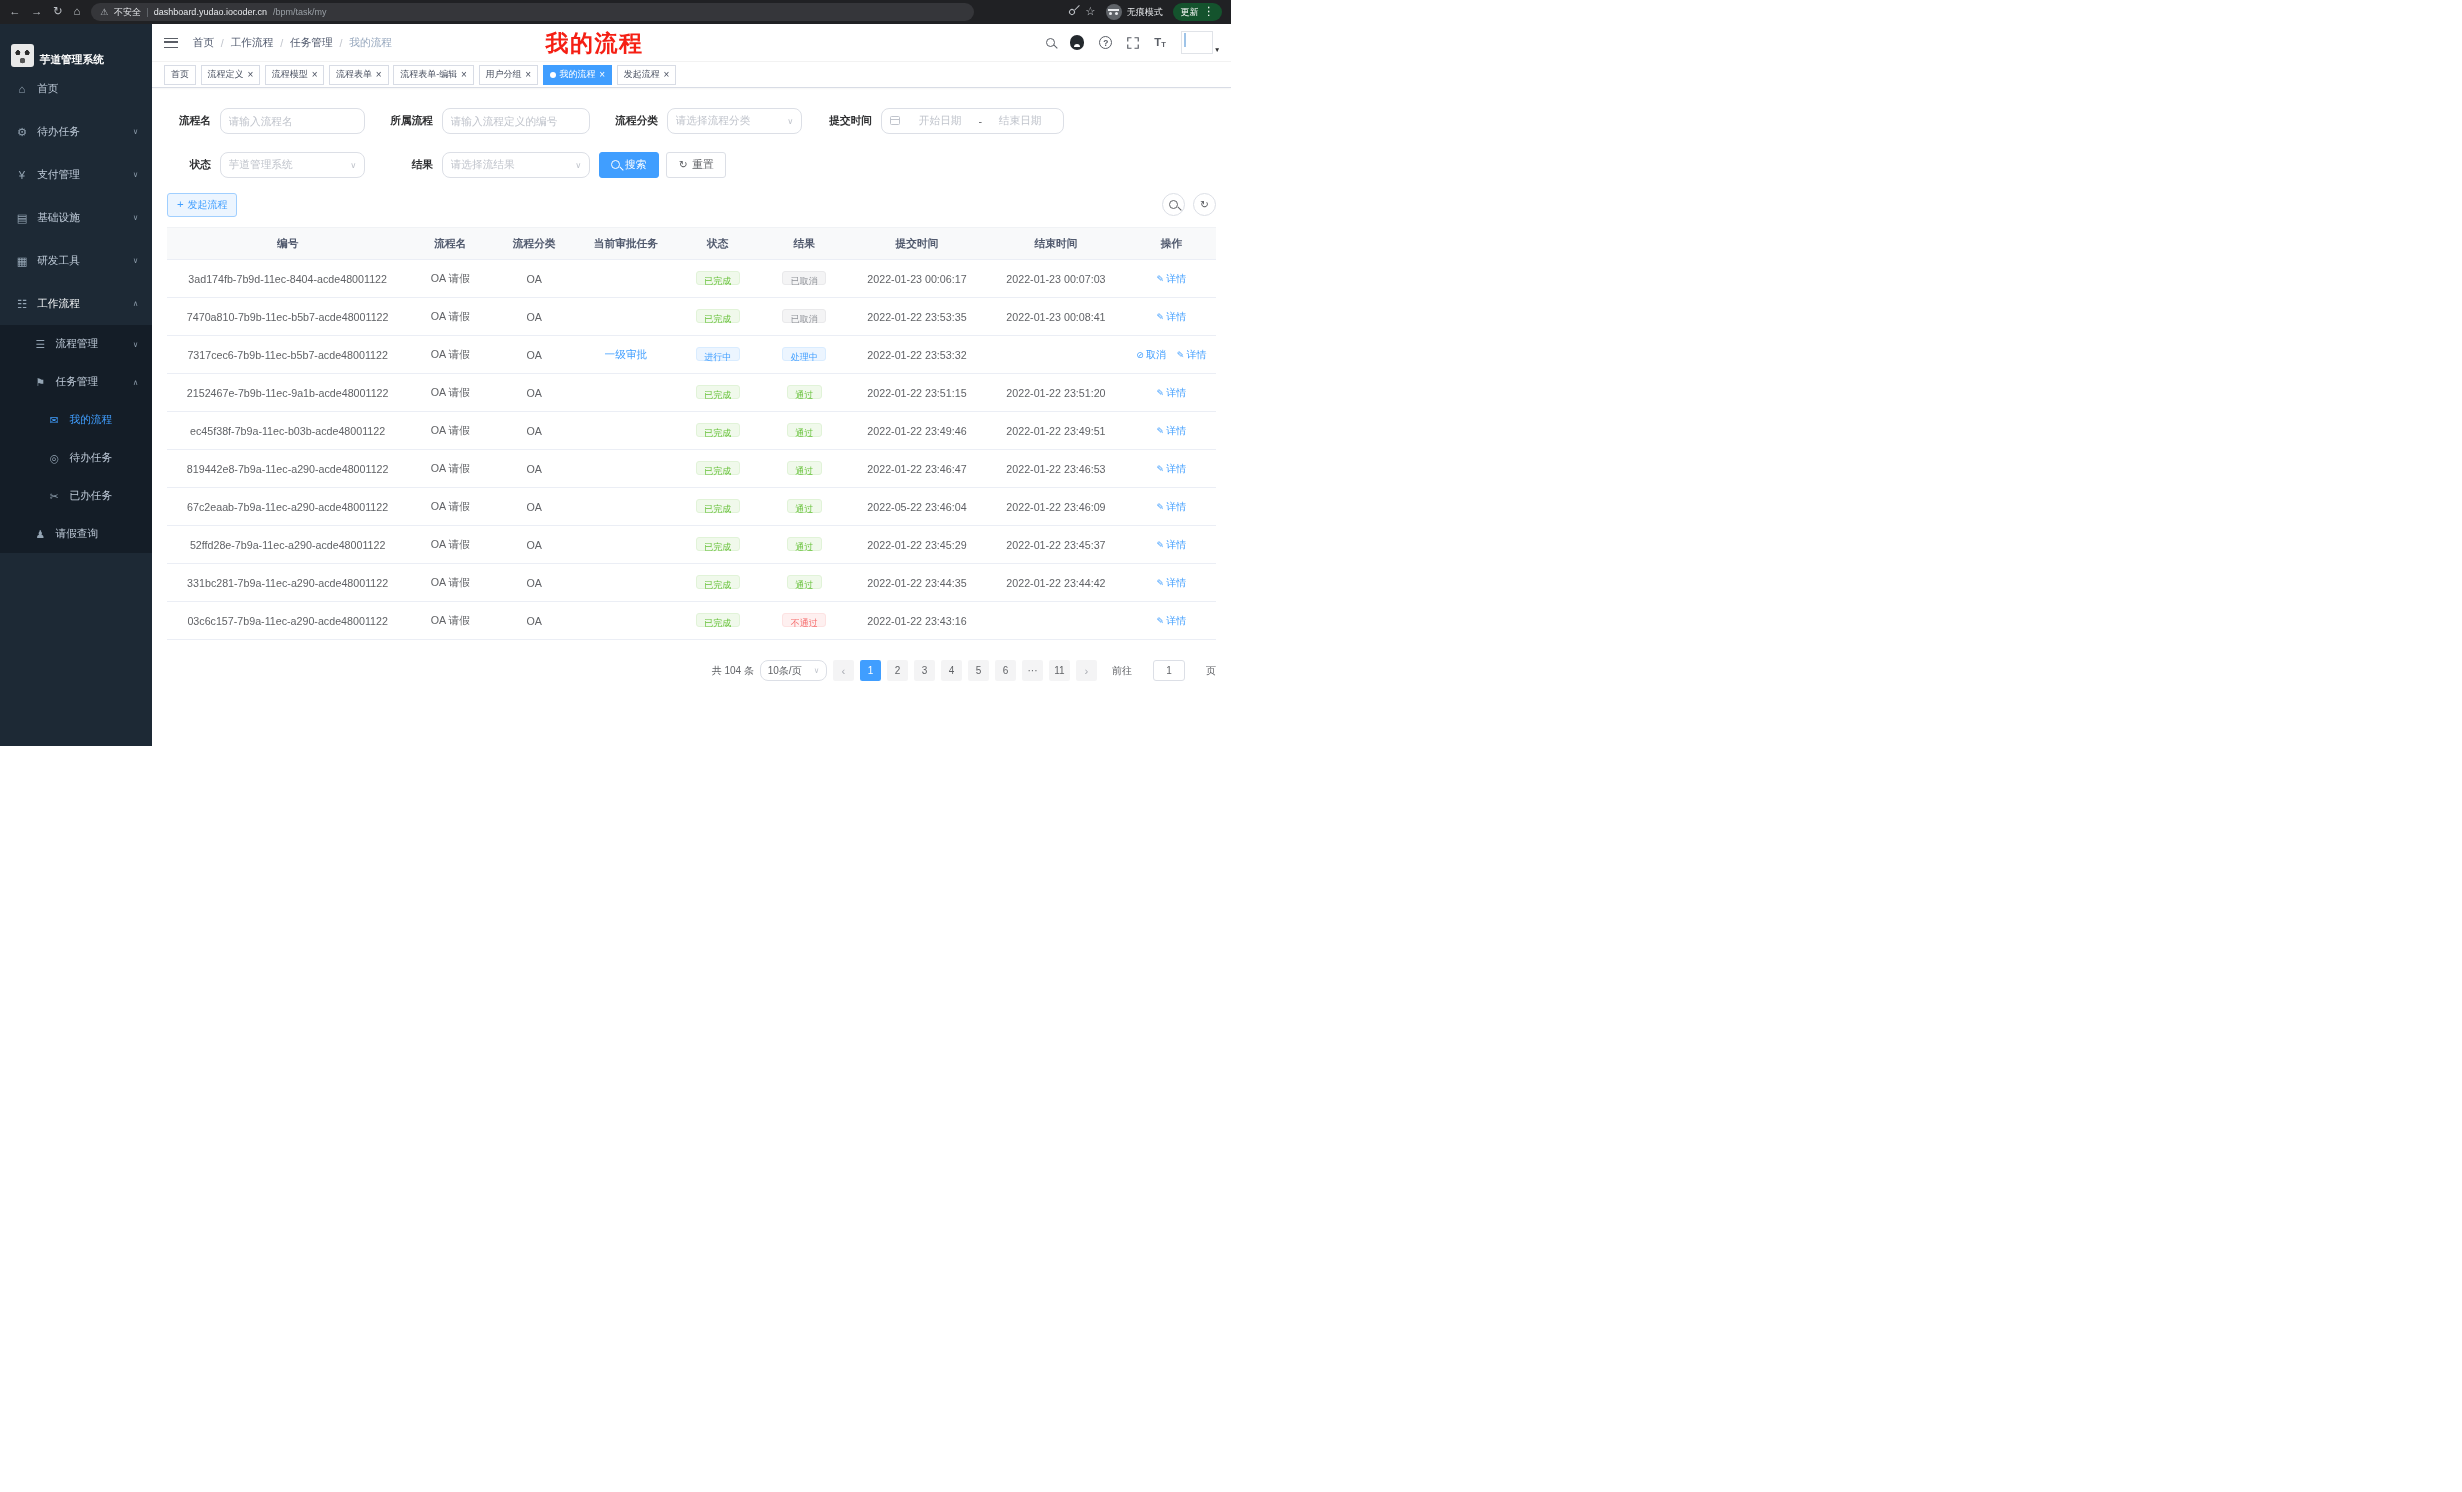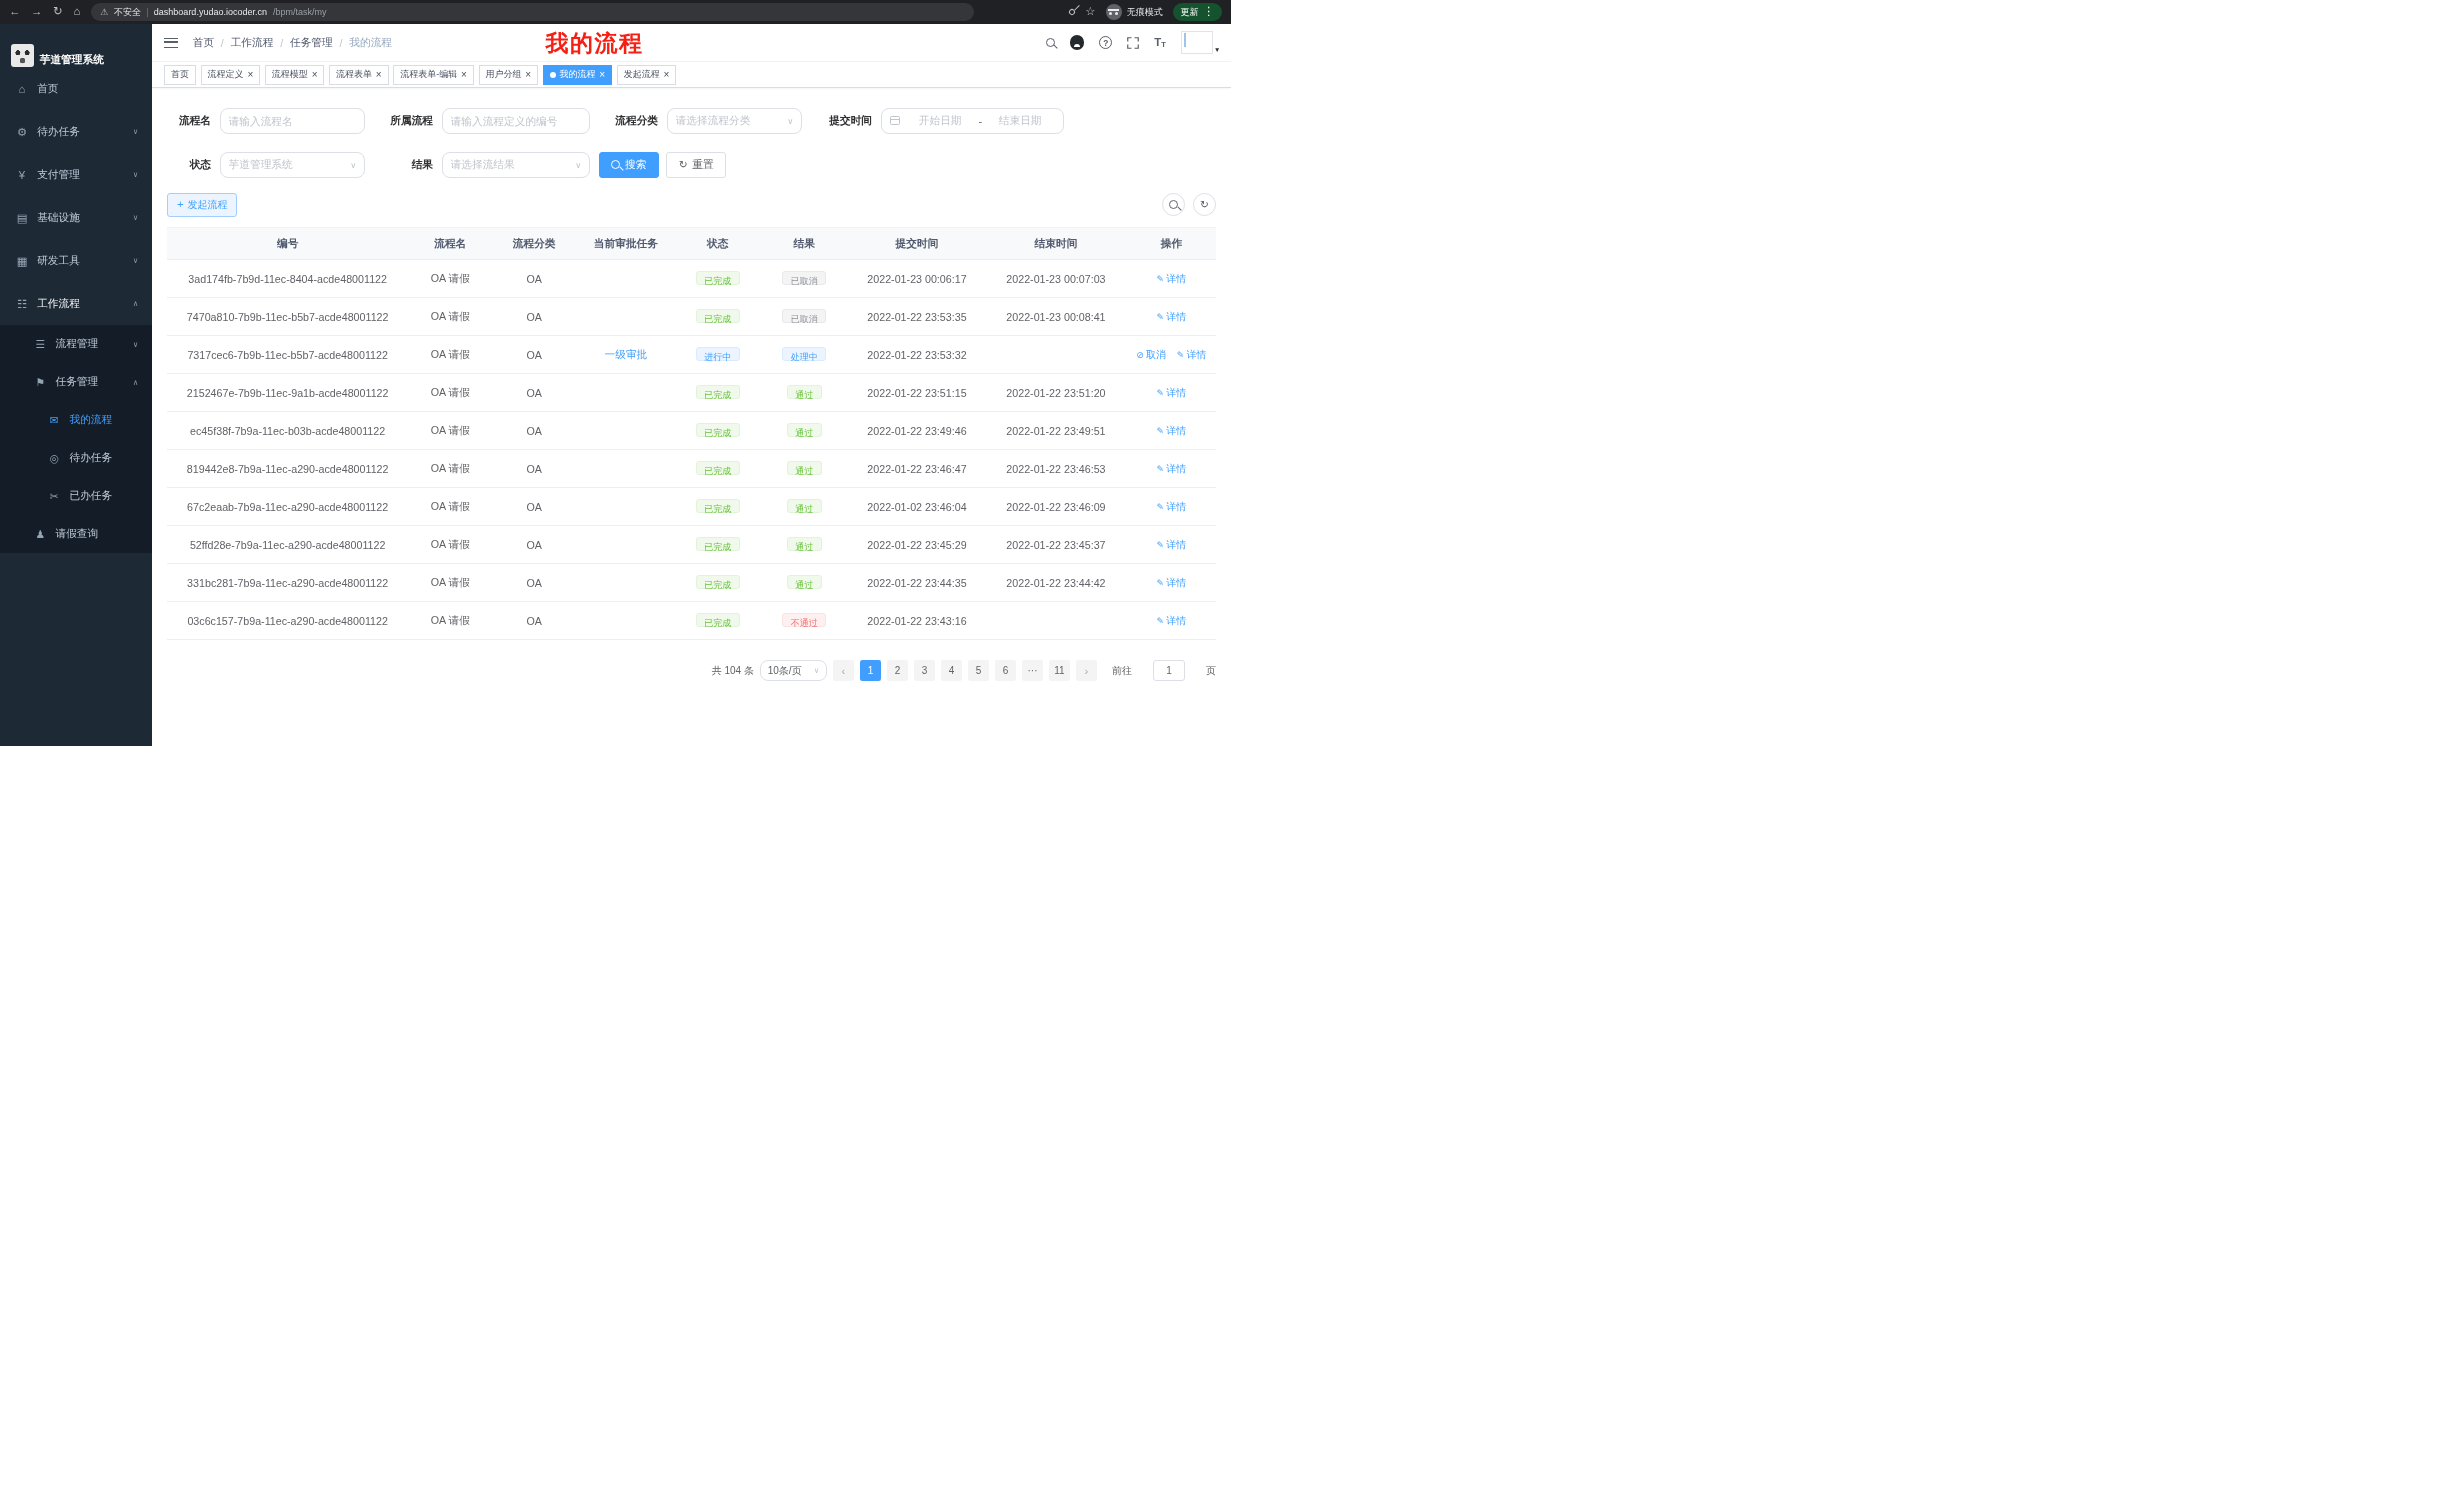--- a/index.html
+++ b/index.html
@@ -518,21 +518,21 @@
                 </a>
               </td>
             </tr>
             <tr>
               <td>67c2eaab-7b9a-11ec-a290-acde48001122</td>
               <td>OA 请假</td>
               <td>OA</td>
               <td></td>
               <td><span class="badge success">已完成</span></td>
               <td><span class="badge success">通过</span></td>
-              <td>2022-01-02 23:46:04</td>
+              <td>2022-05-22 23:46:04</td>
               <td>2022-01-22 23:46:09</td>
               <td>
                 
                 <a class="op-link">
                   <span class="i-edit"></span>
                   <span>详情</span>
                 </a>
               </td>
             </tr>
             <tr>

